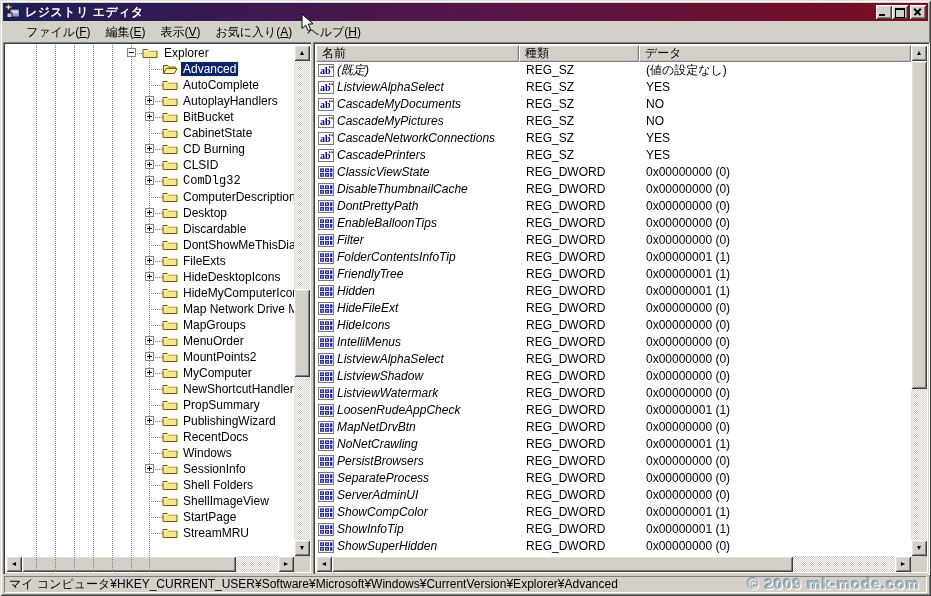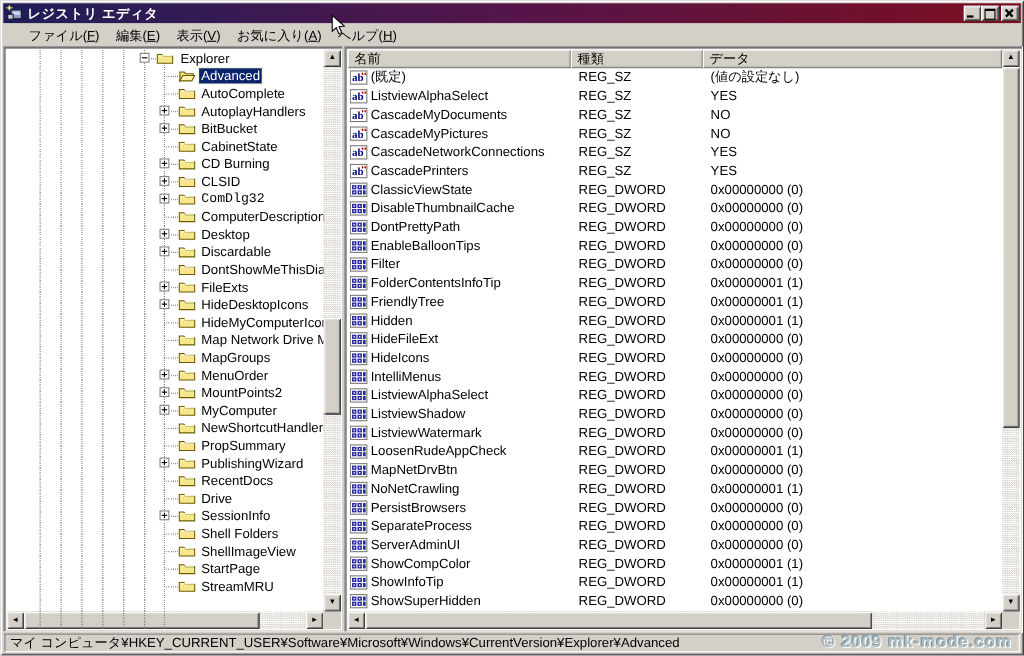--- a/index.html
+++ b/index.html
@@ -54,21 +54,21 @@
   .tlabel{position:absolute;top:1px;height:14px;line-height:14px;padding:0 2px;z-index:2;color:#000;}
   .tlabel.sel{background:#0a246a;color:#fff;outline:1px dotted #e8e8c0;}
   
   .lheader{position:absolute;left:0;top:0;height:17px;width:595px;display:flex;z-index:4;}
   .hcell{box-sizing:border-box;height:17px;background:#d4d0c8;font-size:12px;line-height:15px;
        padding-left:5px;border:1px solid;border-color:#fff #808080 #808080 #fff;
        box-shadow:inset -1px -1px 0 #c0bcb4;white-space:nowrap;overflow:hidden;color:#000000;}
   .list-content{position:absolute;left:0;top:17px;width:595px;height:494px;overflow:hidden;}
   .lrow{position:relative;height:17px;font-size:12px;line-height:17px;white-space:nowrap;color:#000;}
   .lico{position:absolute;left:2px;top:1px;width:17px;height:15px;}
-  .lname{position:absolute;left:21px;}
+  .lname{position:absolute;left:21px;font-style:italic;}
   .ltype{position:absolute;left:210px;}
   .ldata{position:absolute;left:330px;}
   
   .vscroll{position:absolute;top:0;width:16px;height:511px;}
   .hscroll{position:absolute;left:0;bottom:0;height:16px;}
   .track{position:absolute;inset:0;background-color:#fff;
        background-image:conic-gradient(#d4d0c8 25%,transparent 0 50%,#d4d0c8 0 75%,transparent 0);
        background-size:2px 2px;}
   .sbtn{position:absolute;width:16px;height:16px;background:#d4d0c8;
        box-shadow:inset 1px 1px 0 #fff, inset -1px -1px 0 #404040,
@@ -347,21 +347,21 @@
                 <path d="M1.8 5.8 H14.4" stroke="#fffbcf" fill="none"></path>
               </svg></span>
             <span class="tlabel" style="left: 175px;">RecentDocs</span>
           </div>
           <div class="trow">
             <span class="stub" style="left: 143px; width: 13px;"></span>
             <span class="tico" style="left: 156px;"><svg width="16" height="16" viewBox="0 0 16 16">
                 <path d="M1 12.5 V4.5 h4.2 l1.3 1.6 H15 v6.4 z" fill="#f6e68c" stroke="#6e5c00"></path>
                 <path d="M1.8 5.8 H14.4" stroke="#fffbcf" fill="none"></path>
               </svg></span>
-            <span class="tlabel" style="left: 175px;">Drive</span>
+            <span class="tlabel" style="left: 175px;">Windows</span>
           </div>
           <div class="trow">
             <span class="stub" style="left: 143px; width: 13px;"></span>
             <span class="expbox plus" style="left: 139px;"></span>
             <span class="tico" style="left: 156px;"><svg width="16" height="16" viewBox="0 0 16 16">
                 <path d="M1 12.5 V4.5 h4.2 l1.3 1.6 H15 v6.4 z" fill="#f6e68c" stroke="#6e5c00"></path>
                 <path d="M1.8 5.8 H14.4" stroke="#fffbcf" fill="none"></path>
               </svg></span>
             <span class="tlabel" style="left: 175px;">SessionInfo</span>
           </div>

